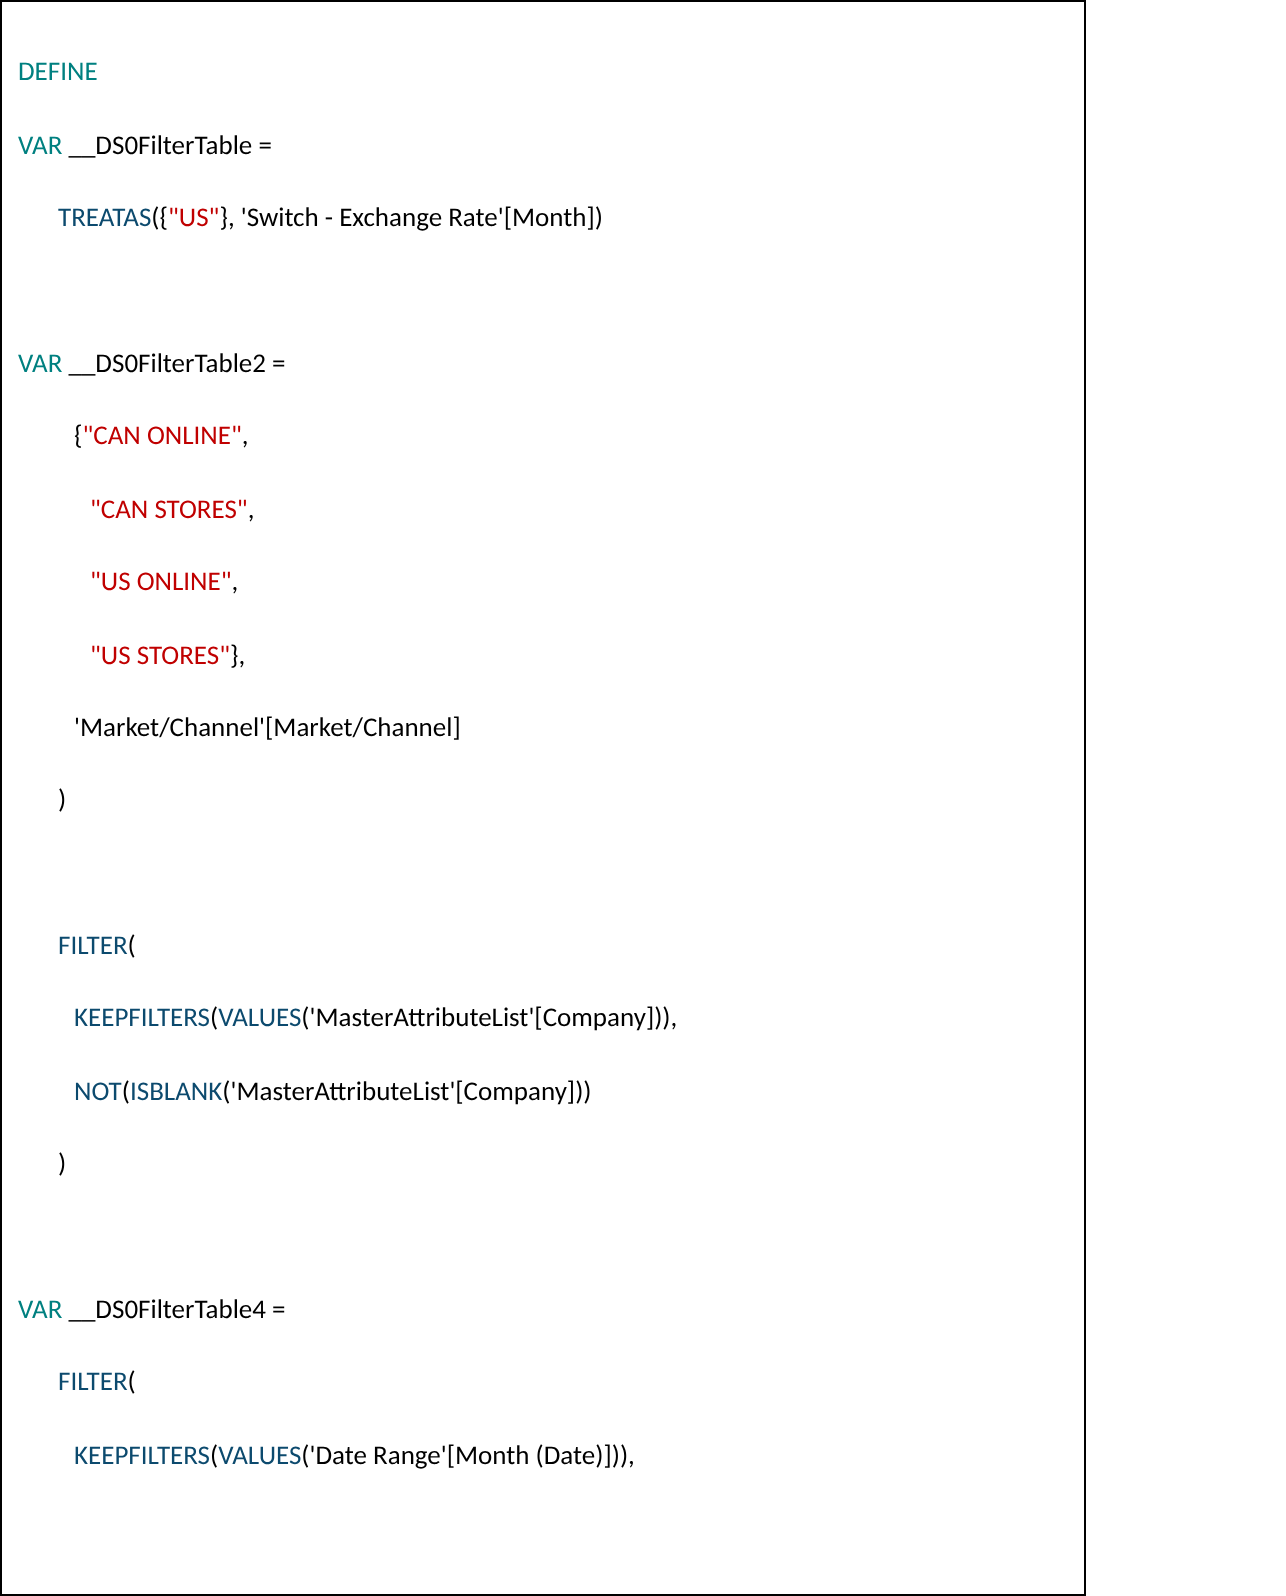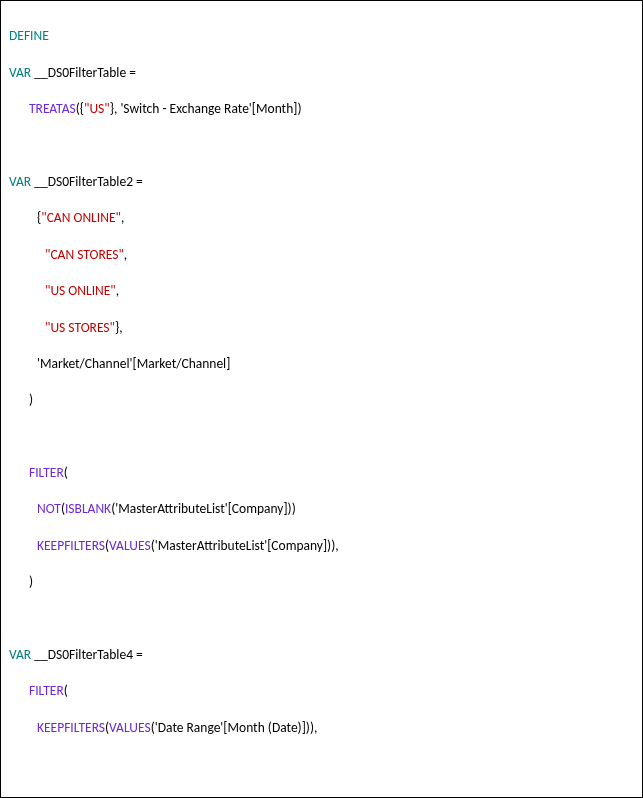--- a/index.html
+++ b/index.html
@@ -1,34 +1,34 @@
 <!DOCTYPE html>
 <html><head>
 <meta charset="utf-8">
 <style>
   html, body {
     margin: 0;
     padding: 0;
     background: #fff;
   }
   .frame {
-    width: 643px;
+    width: 543px;
     height: 798px;
     box-sizing: border-box;
     border: 1px solid #000;
     padding: 8px 8px;
     font-family: Calibri, "Segoe UI", Arial, sans-serif;
     font-size: 13.5px;
     line-height: 1.35;
     color: #000;
     white-space: pre;
     overflow: hidden;
   }
   .kw   { color: #008080; } 
-  .fn   { color: #6d28d9; } 
+  .fn   { color: #0c4a6e; } 
   .str  { color: #c00000; }
   .i1 { margin-left: 0px; }
   .i2 { }
   .i3 { margin-left: 20px; }
   .i4 { margin-left: 28px; }
   .i5 { margin-left: 36px; }
   .blank { height: 18px; }
   .row { display: block; }
 </style>
 </head>
@@ -41,22 +41,22 @@
 <span class="row blank"></span>
 <span class="row i2"><span class="kw">VAR</span> <span>__DS0FilterTable2</span> =</span>
 <span class="row i4">{<span class="str">"CAN ONLINE"</span>,</span>
 <span class="row i5"><span class="str">"CAN STORES"</span>,</span>
 <span class="row i5"><span class="str">"US ONLINE"</span>,</span>
 <span class="row i5"><span class="str">"US STORES"</span>},</span>
 <span class="row i4"><span>'Market/Channel'[Market/Channel]</span></span>
 <span class="row i3">)</span>
 <span class="row blank"></span>
 <span class="row i3"><span class="fn">FILTER</span>(</span>
+<span class="row i4"><span class="fn">KEEPFILTERS</span>(<span class="fn">VALUES</span>(<span>'MasterAttributeList'[Company]</span>)),</span>
 <span class="row i4"><span class="fn">NOT</span>(<span class="fn">ISBLANK</span>(<span>'MasterAttributeList'[Company]</span>))</span>
-<span class="row i4"><span class="fn">KEEPFILTERS</span>(<span class="fn">VALUES</span>(<span>'MasterAttributeList'[Company]</span>)),</span>
 <span class="row i3">)</span>
 <span class="row blank"></span>
 <span class="row i2"><span class="kw">VAR</span> <span>__DS0FilterTable4</span> =</span>
 <span class="row i3"><span class="fn">FILTER</span>(</span>
 <span class="row i4"><span class="fn">KEEPFILTERS</span>(<span class="fn">VALUES</span>(<span>'Date Range'[Month (Date)]</span>)),</span>
 
 
 
 
 

